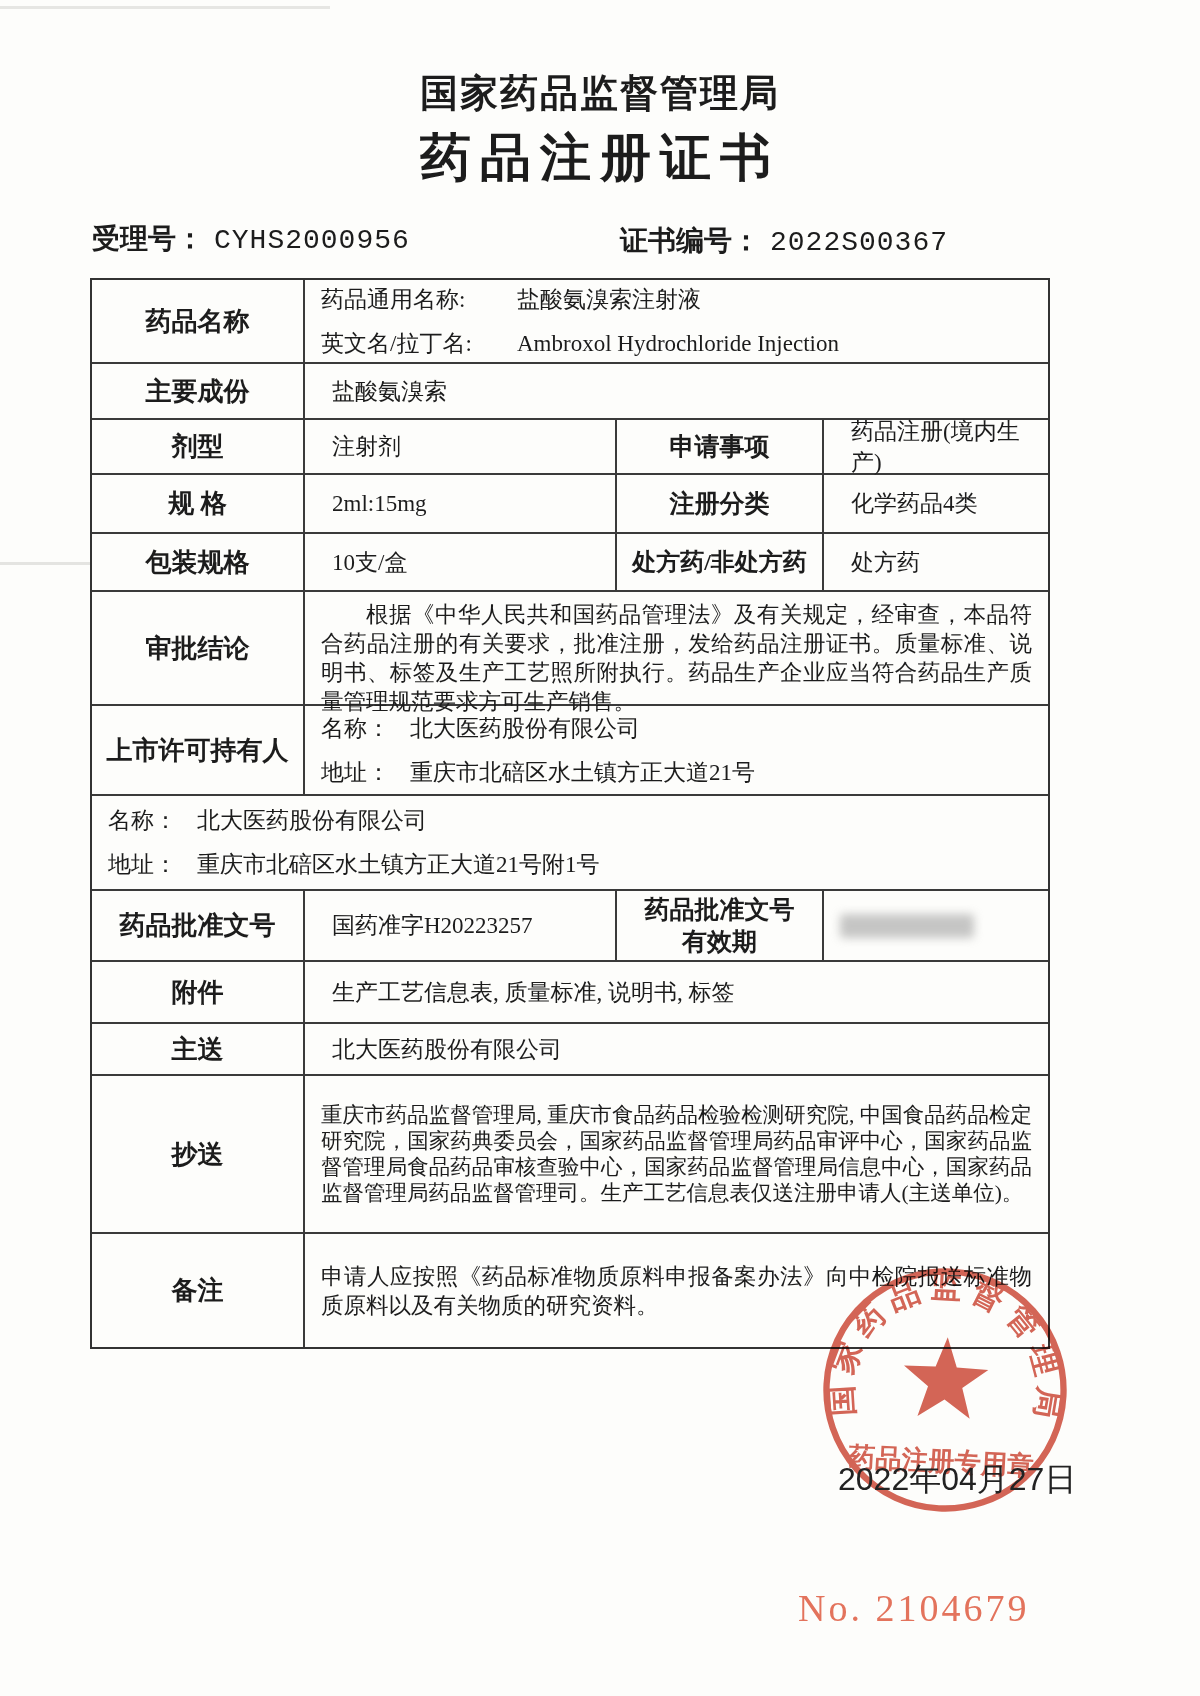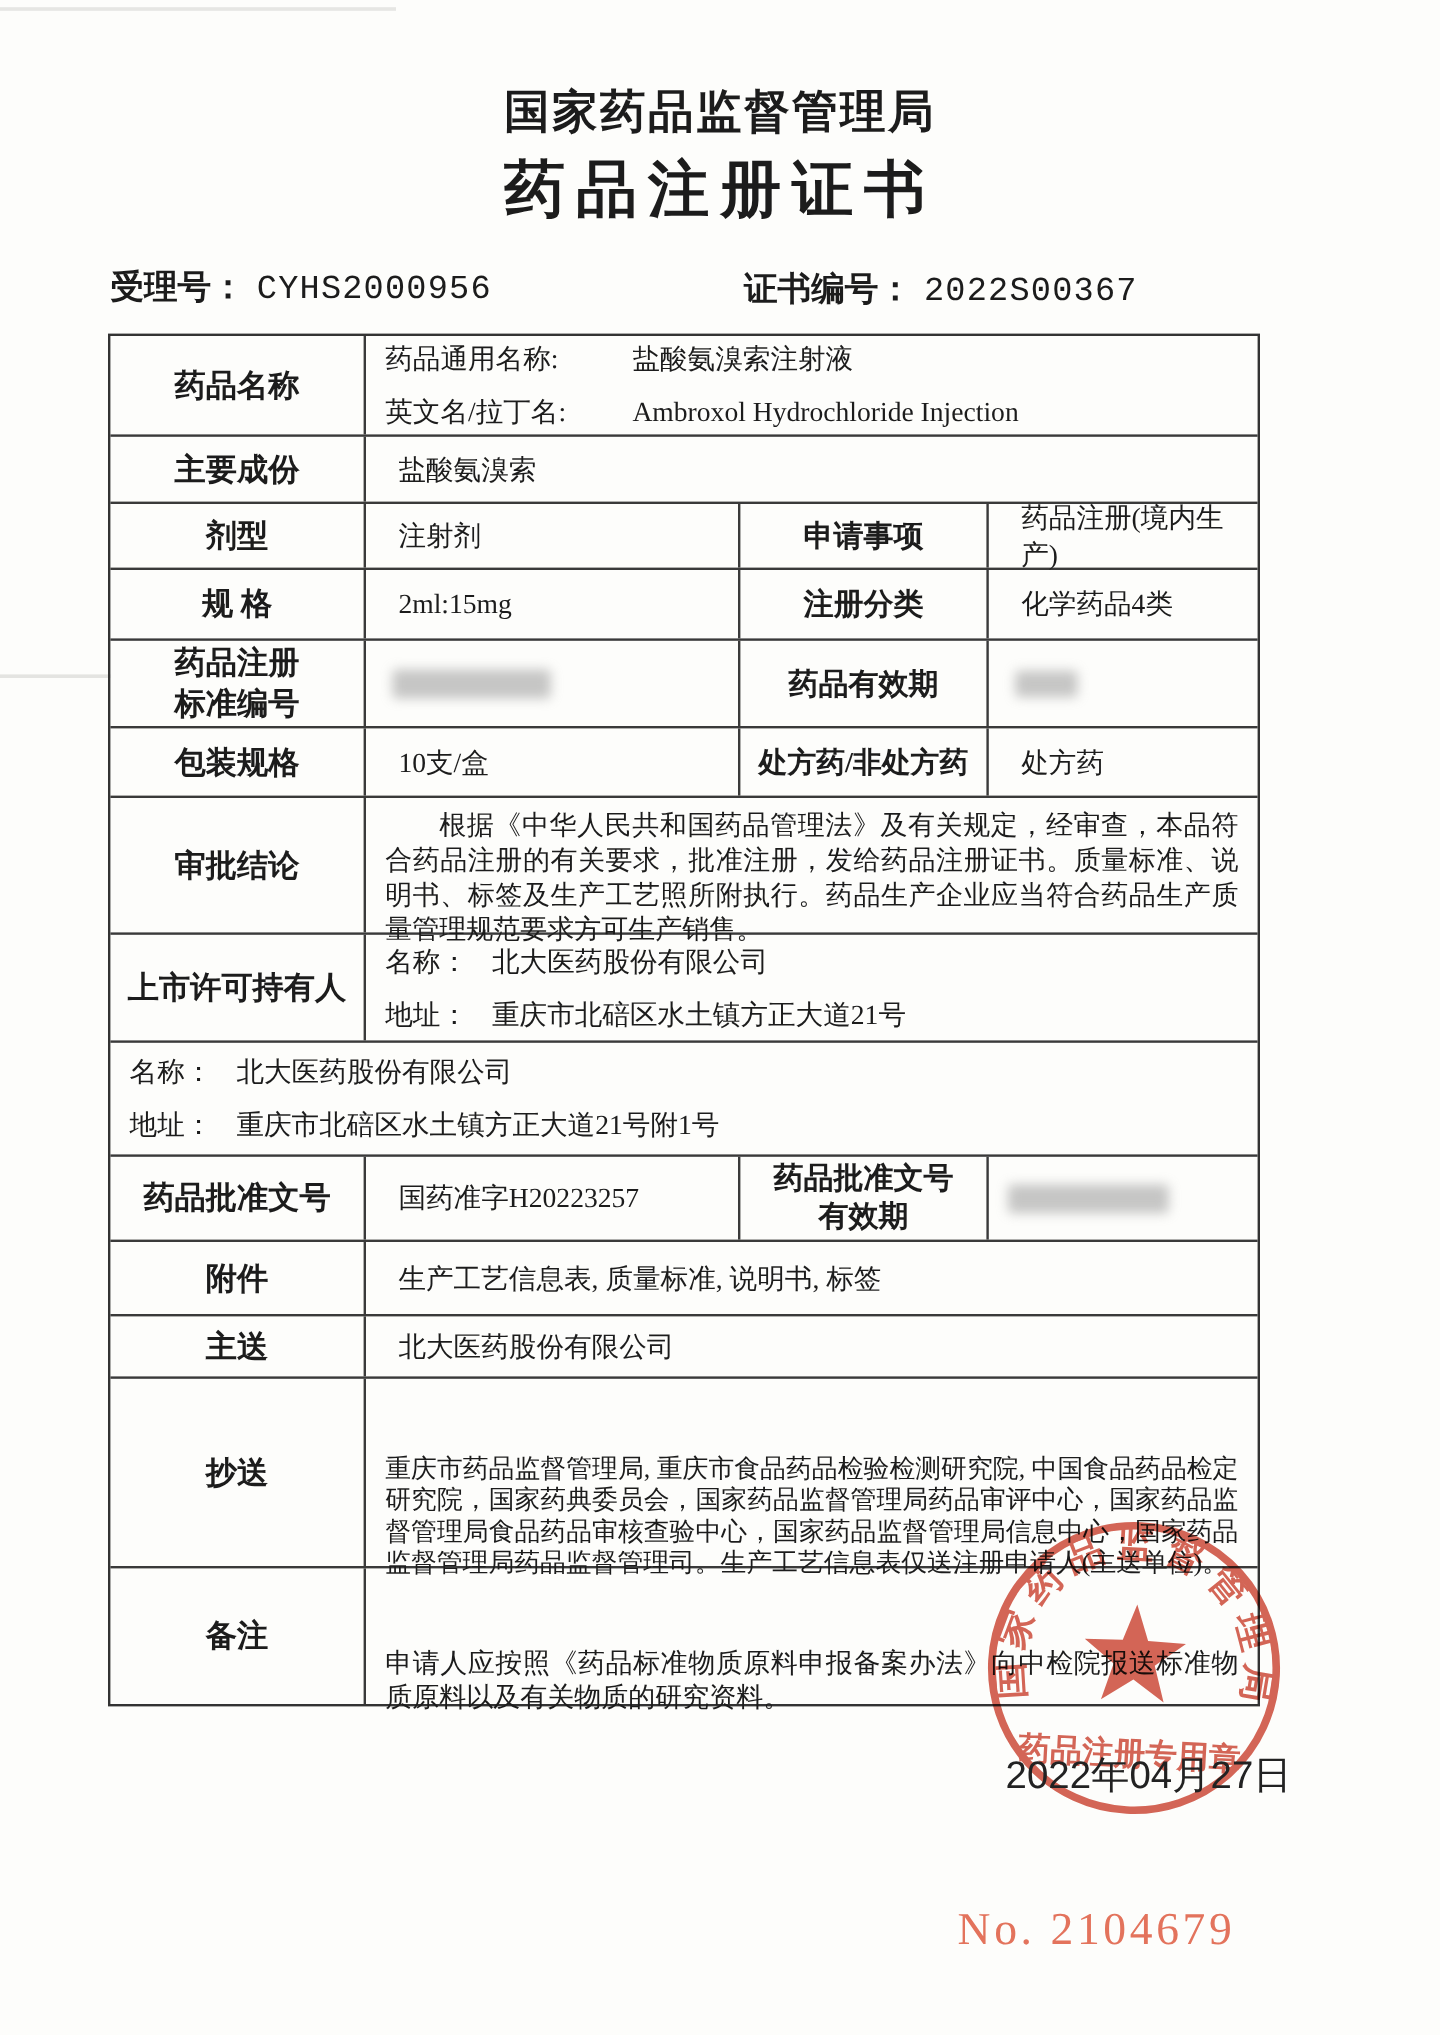--- a/index.html
+++ b/index.html
@@ -35,27 +35,27 @@
   .cell:last-child{border-right:none;}
   .c-label{width:213px;display:flex;align-items:center;justify-content:center;
     font-size:26px;font-weight:700;text-align:center;}
   .c-val1{width:312px;}
   .c-lab2{width:207px;display:flex;align-items:center;justify-content:center;
     font-size:25px;font-weight:700;text-align:center;}
   .c-grow{flex:1;}
   .v-pad{display:flex;align-items:center;padding-left:27px;font-size:23px;height:100%;}
   .two-line{display:flex;flex-direction:column;justify-content:center;height:100%;padding-left:16px;gap:13px;font-size:23px;}
   .kv .k{display:inline-block;min-width:168px;}
-  .kv .v{margin-left:38px;}
+  .kv .v{margin-left:28px;}
   .kv2 .k{display:inline-block;min-width:64px;}
   .kv2 .v{margin-left:20px;}
   .para{padding:8px 16px;font-size:22.5px;line-height:29px;text-align:justify;}
   .para.indent{text-indent:2em;}
   .para.cc{font-size:21.5px;line-height:26px;}
-  .center-v{display:flex;flex-direction:column;justify-content:center;height:100%;margin-top:36px;}
+  .center-v{display:flex;flex-direction:column;justify-content:center;height:100%;}
   .wrap-label{width:118px;line-height:34px;}
   .wrap-label2{width:162px;line-height:32px;}
   .nowrap{white-space:nowrap;font-size:24px;}
   .blur-blob{position:absolute;background:#8f8f8f;filter:blur(5px);opacity:.5;border-radius:3px;}
 
   .seal{position:absolute;left:818px;top:1263px;width:254px;height:254px;
     mix-blend-mode:multiply;opacity:.88;transform:rotate(3deg);}
   .date-line{position:absolute;left:838px;top:1458px;font-size:32px;
     font-family:"Liberation Sans","DejaVu Sans",sans-serif;color:#222;z-index:6;}
   .serial{position:absolute;left:798px;top:1586px;font-size:38px;letter-spacing:3px;
@@ -116,32 +116,20 @@
       <div class="cell c-label">规 格</div>
       <div class="cell c-val1">
         <div class="v-pad">2ml:15mg</div>
       </div>
       <div class="cell c-lab2">注册分类</div>
       <div class="cell c-grow">
         <div class="v-pad">化学药品4类</div>
       </div>
     </div>
 
-    <div class="row" style="height:73px">
-      <div class="cell c-label">
-        <span class="wrap-label">药品注册标准编号</span>
-      </div>
-      <div class="cell c-val1">
-        <div class="blur-blob" style="left:22px;top:24px;width:132px;height:24px;"></div>
-      </div>
-      <div class="cell c-lab2">药品有效期</div>
-      <div class="cell c-grow">
-        <div class="blur-blob" style="left:22px;top:25px;width:52px;height:22px;"></div>
-      </div>
-    </div>
 
     <div class="row" style="height:58px">
       <div class="cell c-label">包装规格</div>
       <div class="cell c-val1">
         <div class="v-pad">10支/盒</div>
       </div>
       <div class="cell c-lab2">
         <span class="nowrap">处方药/非处方药</span>
       </div>
       <div class="cell c-grow">

